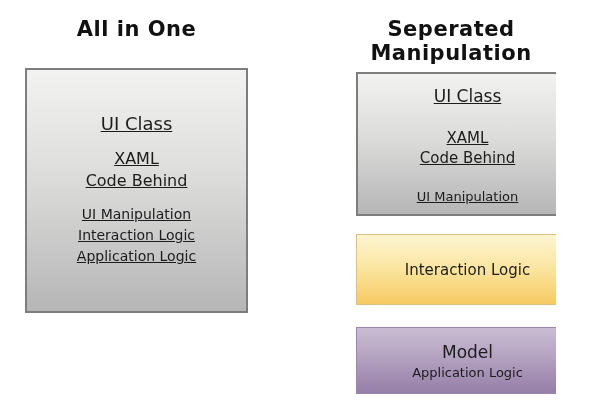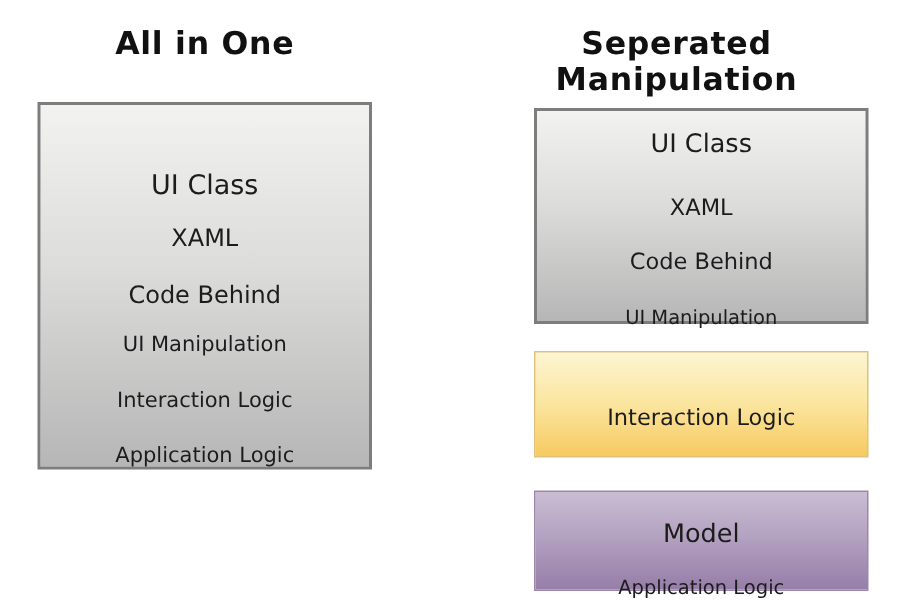--- a/index.html
+++ b/index.html
@@ -2,21 +2,21 @@
 <html><head>
 <meta charset="utf-8">
 <style>
   html, body {
     margin: 0;
     padding: 0;
     background: #ffffff;
   }
   .canvas {
     position: relative;
-    width: 600px;
+    width: 556px;
     height: 406px;
     background: #ffffff;
     font-family: "DejaVu Sans", sans-serif;
     color: #1c1c1c;
     overflow: hidden;
   }
   .col-title {
     position: absolute;
     top: 17px;
     text-align: center;
@@ -29,20 +29,21 @@
   .col-title.right { left: 331px; width: 240px; }
 
   .box {
     position: absolute;
     box-sizing: border-box;
     text-align: center;
   }
   .box.gray {
     border: 2px solid #7d7d7d;
     background: linear-gradient(to bottom, #f2f2f0 0%, #dcdcdb 45%, #b6b6b6 100%);
+    text-decoration: underline;
   }
   .box.all-in-one {
     left: 25px; top: 68px;
     width: 223px; height: 245px;
   }
   .box.view {
     left: 356px; top: 72px;
     width: 223px; height: 144px;
   }
   .box.yellow {
@@ -55,23 +56,24 @@
     justify-content: center;
   }
   .box.purple {
     left: 356px; top: 327px;
     width: 223px; height: 67px;
     border: 1px solid #9b87ab;
     background: linear-gradient(to bottom, #cabdd3 0%, #b4a2c1 45%, #967ea8 100%);
     display: flex;
     flex-direction: column;
     align-items: center;
+    justify-content: center;
   }
 
-  .line { white-space: nowrap; margin-top: 16px; }
+  .line { white-space: nowrap; }
 
   
   .all-in-one .l-uiclass   { margin-top: 42px; font-size: 18px; line-height: 24px; }
   .all-in-one .l-xaml      { margin-top: 12px; font-size: 16px; line-height: 22px; }
   .all-in-one .l-codebehind{ font-size: 16px; line-height: 22px; }
   .all-in-one .l-sm1       { margin-top: 12px; font-size: 14px; line-height: 21px; }
   .all-in-one .l-sm        { font-size: 14px; line-height: 21px; }
 
   
   .view .v-uiclass    { margin-top: 10px; font-size: 17px; line-height: 24px; }

